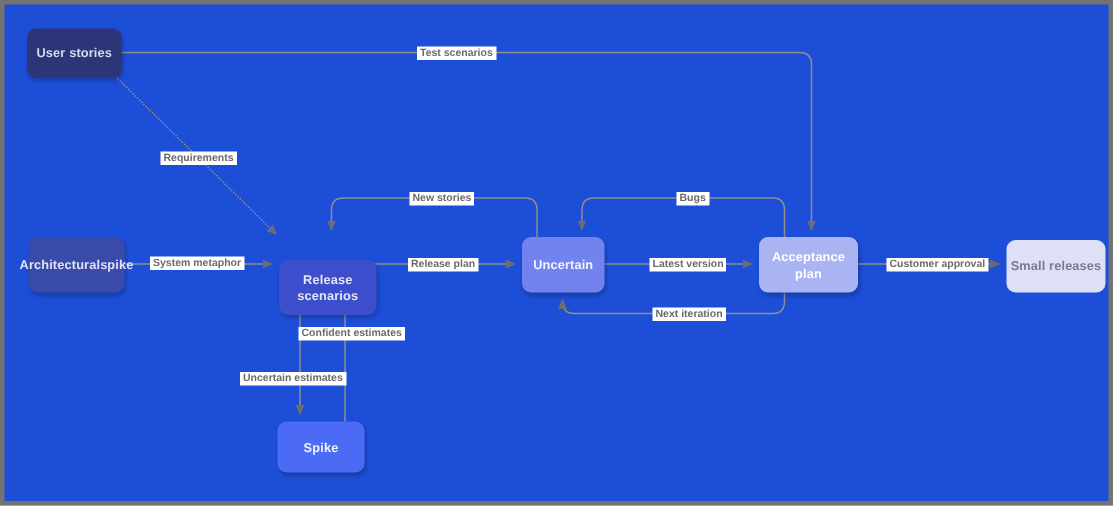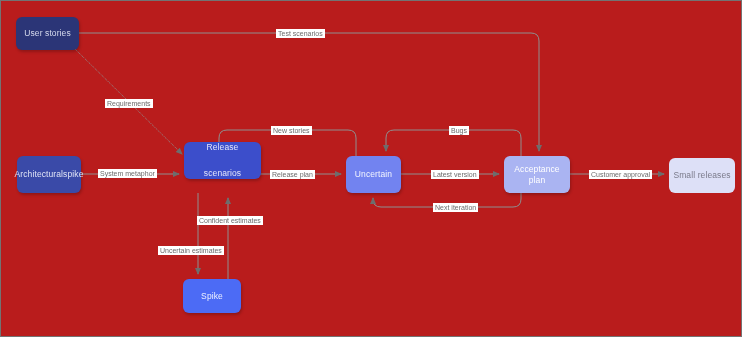--- a/index.html
+++ b/index.html
@@ -1,18 +1,18 @@
 <!DOCTYPE html>
 <html><head>
 <meta charset="utf-8">
 <style>
   html,body{margin:0;padding:0;background:#ffffff;}
   body{width:742px;height:337px;overflow:hidden;font-family:"Liberation Sans",sans-serif;}
   #canvas{position:relative;width:742px;height:337px;box-sizing:border-box;
-          border:1px solid #737373;background:#b91c1c;}
+          border:3px solid #737373;background:#1d4ed8;font-weight:bold;}
   svg#edges{position:absolute;left:0;top:0;width:742px;height:337px;}
   .node{position:absolute;box-sizing:border-box;border-radius:6px;
         display:flex;align-items:center;justify-content:center;text-align:center;
         font-size:8.5px;line-height:11px;letter-spacing:.1px;
         box-shadow:1px 2px 3px rgba(0,0,0,.22);}
   .edge-label{position:absolute;font-size:7px;color:#6b6b6b;background:#ffffff;
               padding:0 2px;white-space:nowrap;line-height:9px;}
 </style>
 </head>
 <body>
@@ -53,21 +53,21 @@
 
   <div class="node" style="left:15px;top:16px;width:63px;height:33px;background:#2b3577;color:#d7dbee;">
     <span>User stories</span>
   </div>
 
   <div class="node" style="left:16px;top:155px;width:64px;height:37px;background:#3a4aa8;color:#dfe3f5;flex-direction:row;">
     <span>Architectural</span>
     <span>spike</span>
   </div>
 
-  <div class="node" style="left:183px;top:141px;width:77px;height:37px;background:#3c4ecb;color:#e3e6fb;flex-direction:column;justify-content:space-between;">
+  <div class="node" style="left:183px;top:170px;width:65px;height:37px;background:#3c4ecb;color:#e3e6fb;flex-direction:column;">
     <span>Release</span>
     <span>scenarios</span>
   </div>
 
   <div class="node" style="left:182px;top:278px;width:58px;height:34px;background:#4c6bf5;color:#eef1ff;">
     <span>Spike</span>
   </div>
 
   <div class="node" style="left:345px;top:155px;width:55px;height:37px;background:#7283f0;color:#f2f4ff;">
     <span>Uncertain</span>

